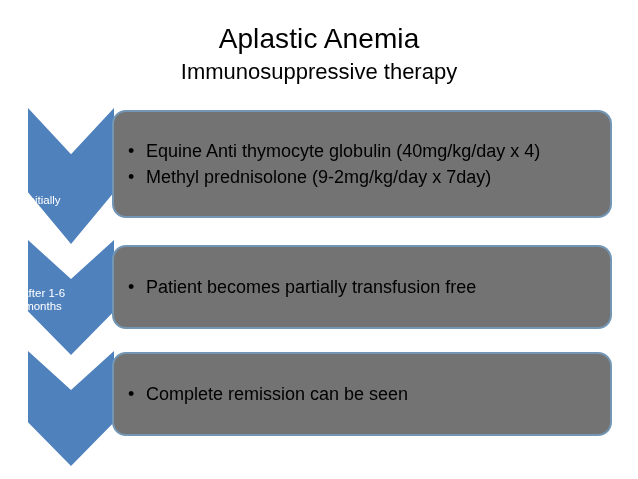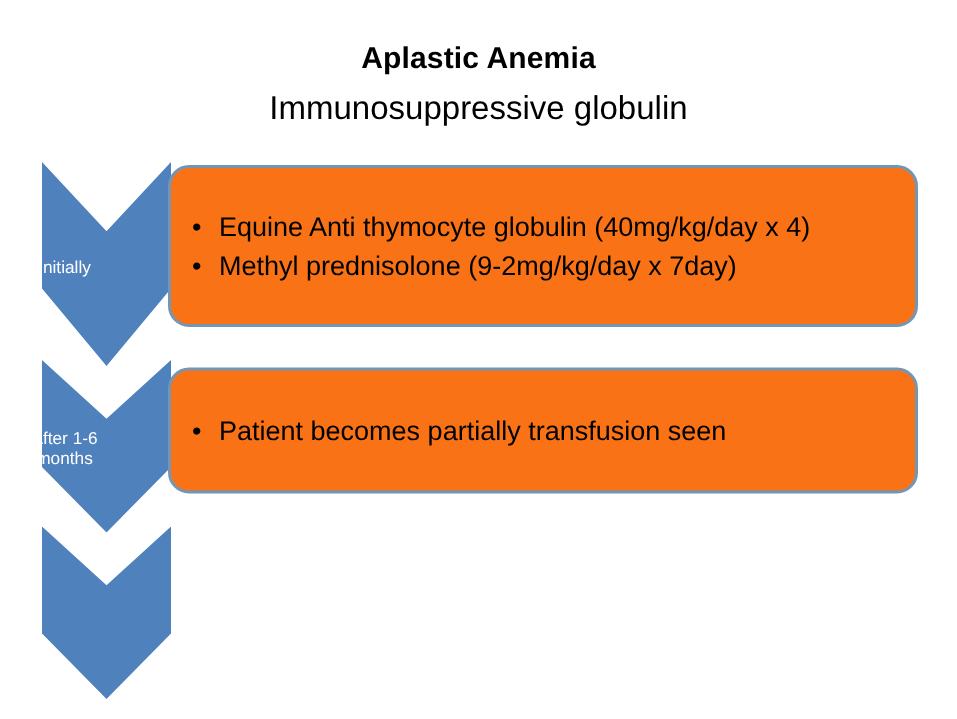--- a/index.html
+++ b/index.html
@@ -18,23 +18,23 @@
 
   
   #title-block {
     position: absolute;
     left: 0;
     top: 22px;
     width: 638px;
     text-align: center;
   }
   #page-title {
-    font-size: 20px;
+    font-size: 28px;
     line-height: 34px;
-    font-weight: 700;
+    font-weight: 400;
     color: #000000;
     letter-spacing: 0.1px;
   }
   #page-subtitle {
     font-size: 22px;
     line-height: 28px;
     font-weight: 400;
     color: #000000;
     margin-top: 2px;
   }
@@ -65,30 +65,30 @@
     color: #FFFFFF;
     font-size: 11.5px;
     line-height: 13px;
     white-space: pre-line;
   }
 
   .chev-1 { top: 108px;  height: 136px; }
   .chev-2 { top: 240px;  height: 115px; }
   .chev-3 { top: 351px;  height: 115px; }
 
-  .lab-1 { top: 173px; text-align: center; }
+  .lab-1 { top: 194px; text-align: center; }
   .lab-2 { top: 287px; }
   .lab-3 { top: 408px; margin-top: 44px; }
 
   
   .content-box {
     position: absolute;
     left: 112px;
     width: 500px;
-    background: #f97316;
+    background: #737373;
     border: 2px solid #7396B5;
     border-radius: 14px;
     box-sizing: border-box;
     display: flex;
     flex-direction: column;
     justify-content: center;
   }
   .box-1 { top: 110px; height: 108px; }
   .box-2 { top: 245px; height: 84px;  }
   .box-3 { top: 352px; height: 84px;  }
@@ -114,40 +114,45 @@
     font-size: 18px;
     line-height: 26px;
     color: #000000;
   }
 </style>
 </head>
 <body>
 
 <div id="title-block">
   <div id="page-title">Aplastic Anemia</div>
-  <div id="page-subtitle">Immunosuppressive globulin</div>
+  <div id="page-subtitle">Immunosuppressive therapy</div>
 </div>
 
 <div id="diagram">
 
   <div class="chevron chev-1"></div>
   <div class="chevron-label lab-1">Initially</div>
   <div class="content-box box-1">
     <ul class="bullet-list">
       <li class="bullet-item">Equine Anti thymocyte globulin (40mg/kg/day x 4)</li>
       <li class="bullet-item">Methyl prednisolone (9-2mg/kg/day x 7day)</li>
     </ul>
   </div>
 
   <div class="chevron chev-2"></div>
   <div class="chevron-label lab-2">After 1-6
 months</div>
   <div class="content-box box-2">
     <ul class="bullet-list">
-      <li class="bullet-item">Patient becomes partially transfusion seen</li>
+      <li class="bullet-item">Patient becomes partially transfusion free</li>
     </ul>
   </div>
 
   <div class="chevron chev-3"></div>
   <div class="chevron-label lab-3">After 4
 months</div>
+  <div class="content-box box-3">
+    <ul class="bullet-list">
+      <li class="bullet-item">Complete remission can be seen</li>
+    </ul>
+  </div>
 
 </div>
 
 </body></html>

